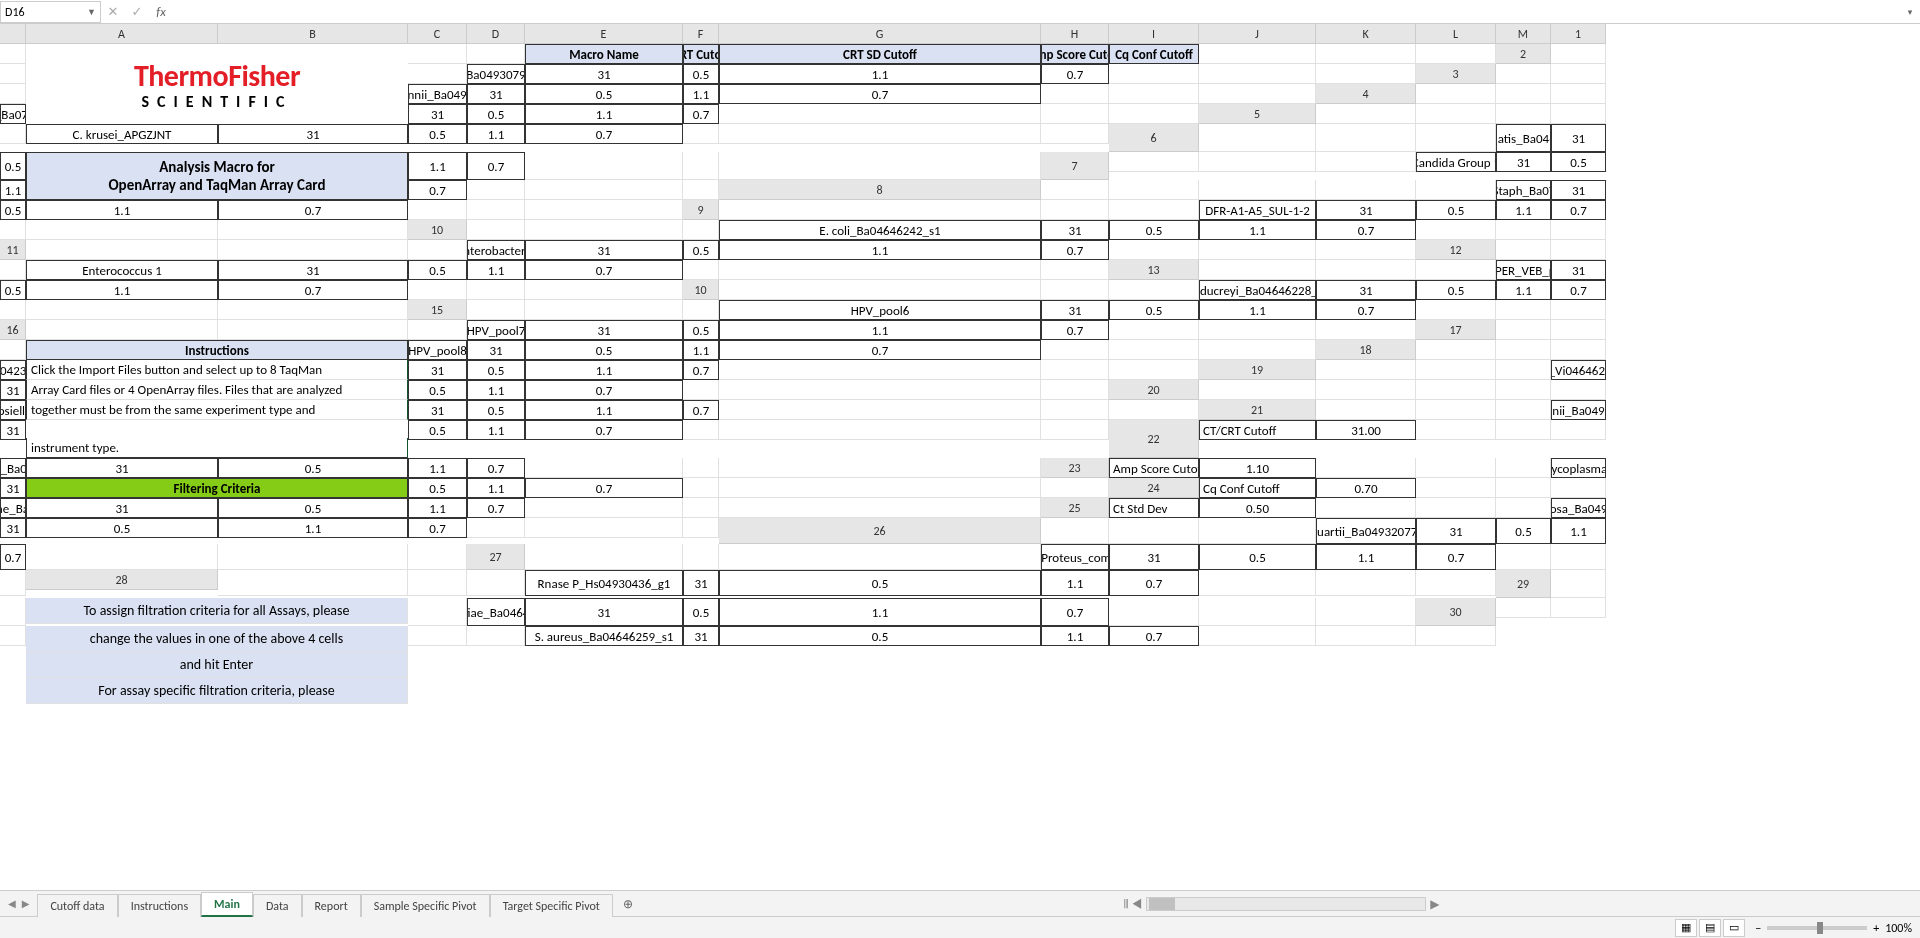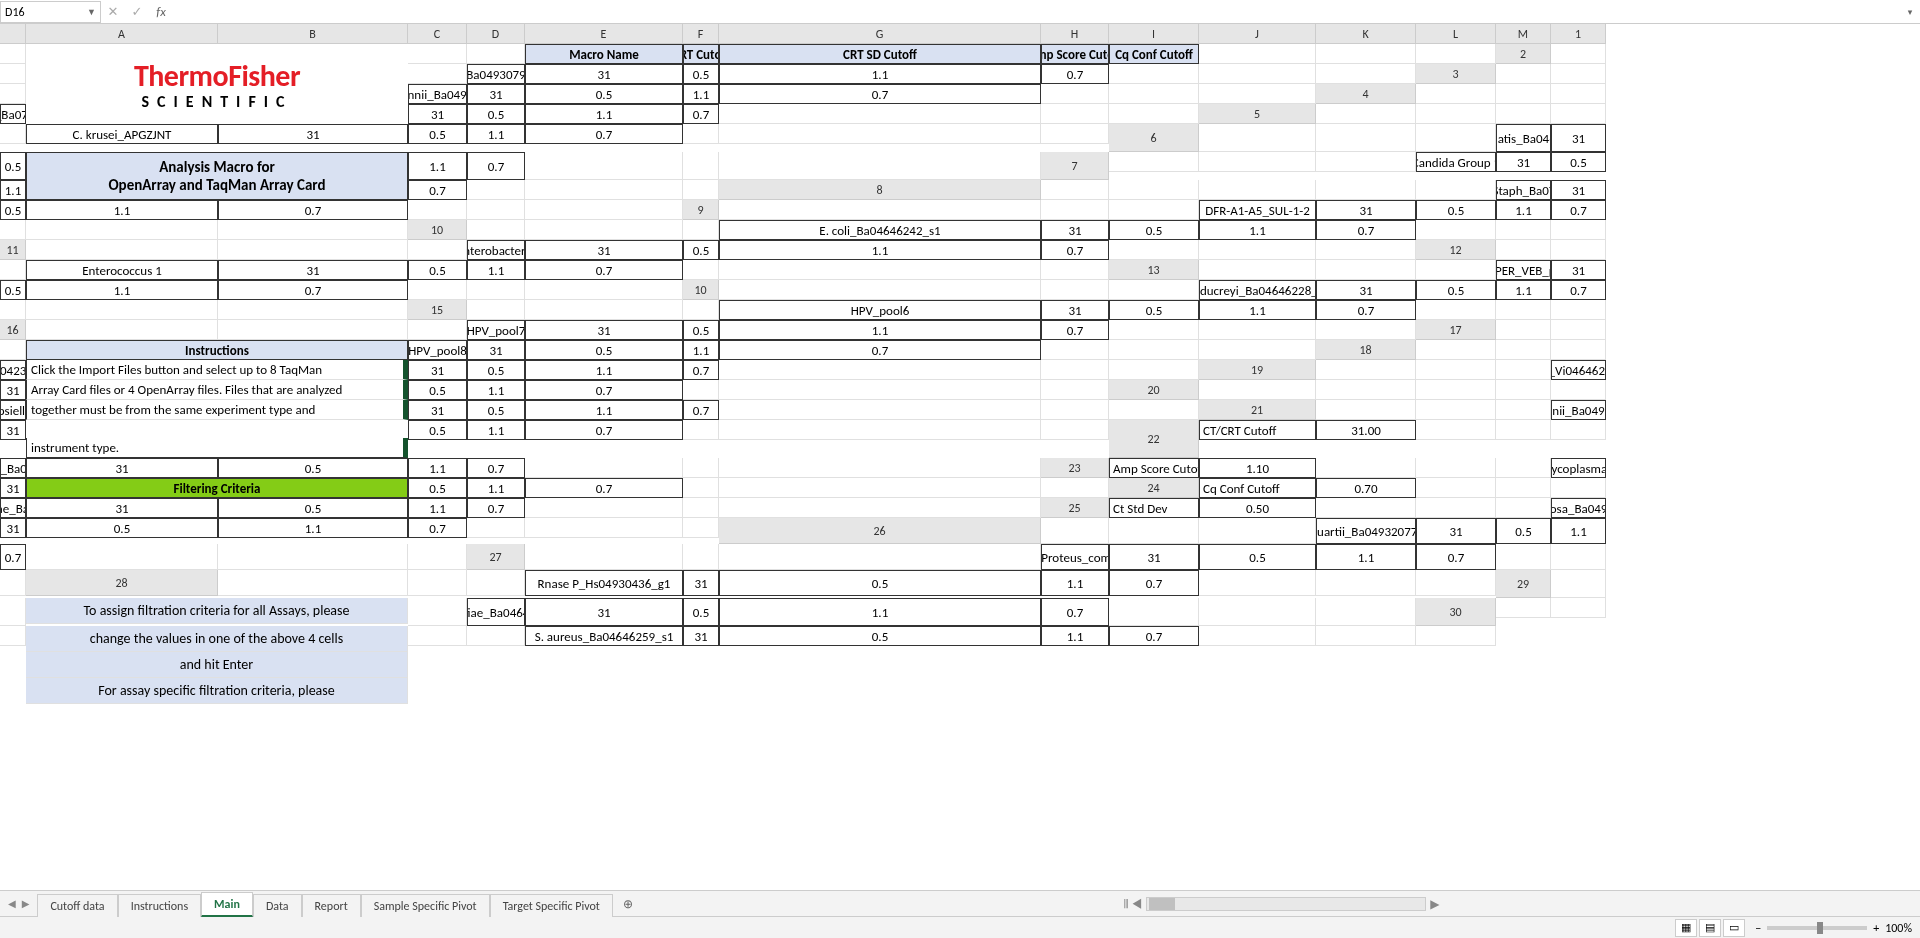--- a/index.html
+++ b/index.html
@@ -29,21 +29,21 @@
 
 
 .title-cell { grid-column: 2 / 4; grid-row: 6 / 8; background: #d9e1f2; border: 1px solid #333; display: flex; flex-direction: column; align-items: center; justify-content: center; font-weight: bold; font-size: 15px; padding: 4px; }
 
 
 .button-area { grid-column: 2 / 4; grid-row: 9 / 15; display: flex; align-items: center; justify-content: space-around; padding: 8px; }
 .macro-btn { width: 160px; height: 80px; border-radius: 12px; border: 1px solid #4472c4; background: linear-gradient(#e8f0fc, #d0e0f8); font-size: 14px; font-weight: bold; cursor: pointer; box-shadow: 0 1px 2px rgba(0,0,0,0.15); }
 
 
 .instr-header { grid-column: 2 / 4; background: #d9e1f2; font-weight: bold; justify-content: center; border: 1px solid #333; }
-.instr-text { grid-column: 2 / 4; border-left: 1px solid #333; border-right: 5px solid #14532d; font-size: 13px; padding: 1px 4px; }
+.instr-text { grid-column: 2 / 4; border-left: 1px solid #333; border-right: 1px solid #14532d; font-size: 13px; padding: 1px 4px; }
 .instr-text.last { border-bottom: 1px solid #333; }
 
 
 .filter-header { grid-column: 2 / 4; background: #84cc16; font-weight: bold; justify-content: center; border: 1px solid #333; }
 .filter-label { border: 1px solid #333; }
 .filter-val { border: 1px solid #333; justify-content: center; }
 .filter-note { grid-column: 2 / 4; background: #d9e1f2; justify-content: center; font-size: 14px; height: 26px; }
 
 
 .target-hdr { background: #d9e1f2; border: 1px solid #333; font-weight: bold; justify-content: center; }
@@ -431,21 +431,21 @@
       <div class="cell" style="height: 26px;"></div>
       <div class="cell" style="height: 26px;"></div>
       <div class="cell target-cell" style="height: 26px; padding-left: 32px;">Proteus_combo_1</div>
       <div class="cell target-cell" style="height: 26px;">31</div>
       <div class="cell target-cell" style="height: 26px;">0.5</div>
       <div class="cell target-cell" style="height: 26px;">1.1</div>
       <div class="cell target-cell" style="height: 26px;">0.7</div>
       <div class="cell" style="height: 26px;"></div>
       <div class="cell" style="height: 26px;"></div>
       <div class="cell" style="height: 26px;"></div>
-      <div class="row-header" style="height: 26px;">28</div>
+      <div class="row-header" style="height: 20px;">28</div>
       <div class="cell" style="height: 26px;"></div>
       <div class="cell" style="height: 26px;"></div>
       <div class="cell" style="height: 26px;"></div>
       <div class="cell target-cell" style="height: 26px;">Rnase P_Hs04930436_g1</div>
       <div class="cell target-cell" style="height: 26px;">31</div>
       <div class="cell target-cell" style="height: 26px;">0.5</div>
       <div class="cell target-cell" style="height: 26px;">1.1</div>
       <div class="cell target-cell" style="height: 26px;">0.7</div>
       <div class="cell" style="height: 26px;"></div>
       <div class="cell" style="height: 26px;"></div>

